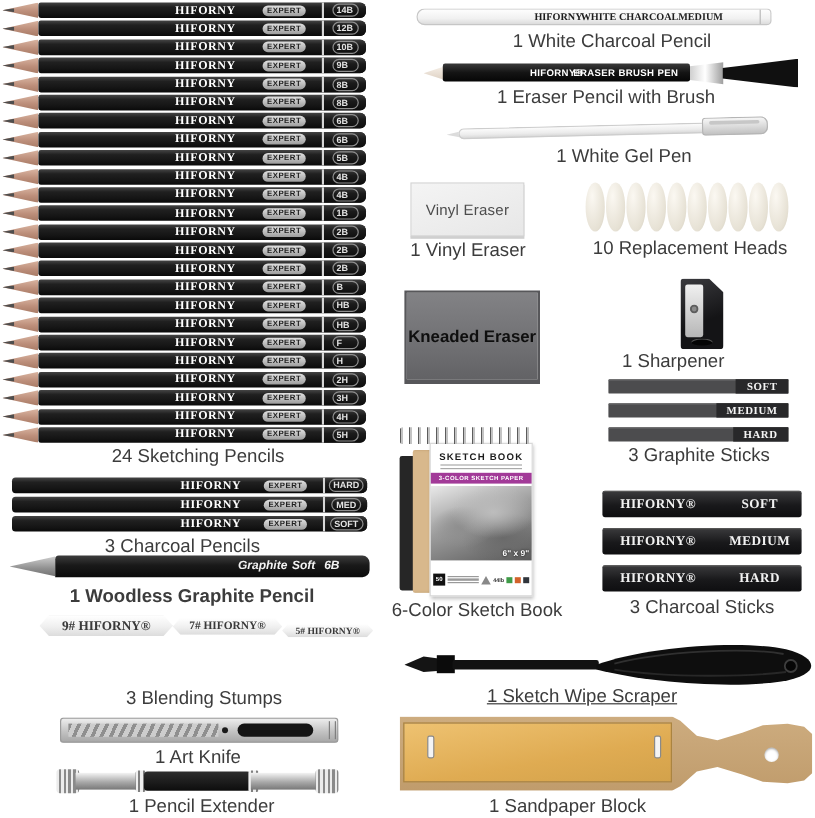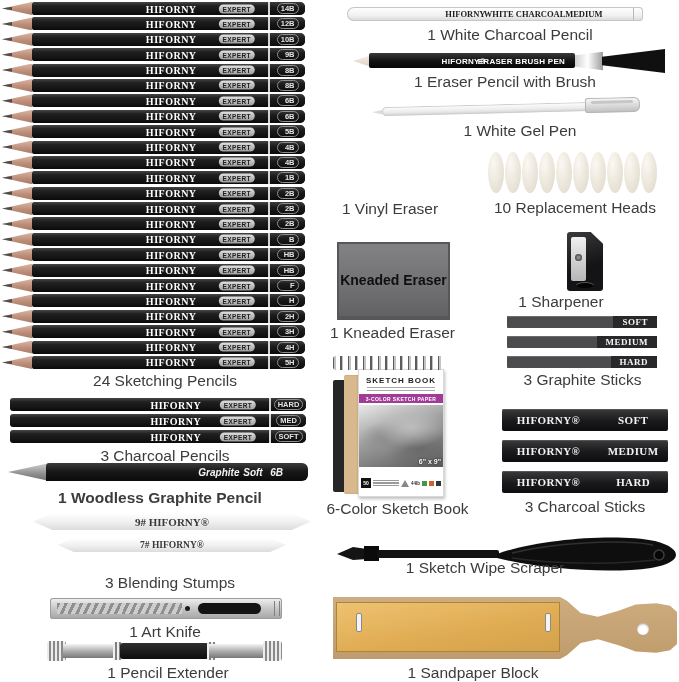--- a/index.html
+++ b/index.html
@@ -20,40 +20,40 @@
   .pbrand{position:absolute;left:51%;top:50%;transform:translate(-50%,-50%);
           font-family:"Liberation Serif",serif;font-weight:bold;font-size:10px;color:#fff;
           letter-spacing:.5px;white-space:nowrap;}
   .pbadge{position:absolute;left:75%;top:50%;transform:translate(-50%,-50%);
           background:linear-gradient(#e0e0e0,#9d9d9d);color:#1f1f1f;font-weight:bold;font-size:6.5px;
           line-height:7px;padding:1px 4px;border-radius:5px;letter-spacing:.4px;white-space:nowrap;}
   .pcap{position:absolute;right:0;top:0;bottom:0;width:35px;border-left:2px solid #d6d6d6;
         border-radius:0 5px 5px 0;display:flex;align-items:center;justify-content:center;
         background:linear-gradient(180deg,#3d3d3d 0,#1b1b1b 40%,#0c0c0c);}
   .pgrade{font-size:7.5px;font-weight:bold;color:#e3e3e3;border:1px solid #8f8f8f;border-radius:7px;
-          padding:0 3px;min-width:14px;height:9px;line-height:9px;text-align:right;white-space:nowrap;}
+          padding:0 3px;min-width:14px;height:9px;line-height:9px;text-align:left;white-space:nowrap;}
 
   
   .cstack{position:absolute;left:10px;top:398px;width:296px;display:flex;flex-direction:column;gap:3px;}
   .crow{height:13px;position:relative;border-radius:3px 5px 5px 3px;
         background:linear-gradient(180deg,#454545 0,#202020 30%,#151515 70%,#0a0a0a);}
   .crow .pbrand{left:56%;}
   .crow .pbadge{left:77%;}
 
   
   .woodless{position:absolute;left:8px;top:463px;width:300px;height:18px;display:flex;}
   .wl-cone{width:38px;flex:none;background:linear-gradient(180deg,#d2d2d2,#8f8f8f 60%,#6f6f6f);
            clip-path:polygon(0 50%,100% 4%,100% 96%);}
   .wl-body{flex:1;position:relative;border-radius:3px 6px 6px 0;
            background:linear-gradient(180deg,#3c3c3c,#191919 45%,#0b0b0b);}
   .wl-text{position:absolute;top:50%;transform:translate(-50%,-50%);color:#f2f2f2;
            font-weight:bold;font-size:10px;white-space:nowrap;font-style:italic;}
 
   
-  .stumps{position:absolute;left:33px;top:513px;width:278px;display:flex;flex-direction:column;align-items:center;}
+  .stumps{position:absolute;left:33px;top:513px;width:278px;display:flex;flex-direction:row;align-items:center;}
   .stump{position:relative;background:linear-gradient(180deg,#ffffff,#efefef 55%,#dcdcdc);
          clip-path:polygon(0 50%,7% 0,93% 0,100% 50%,93% 100%,7% 100%);
          filter:drop-shadow(0 0 1px #b5b5b5);display:flex;align-items:center;justify-content:center;
          font-family:"Liberation Serif",serif;font-weight:bold;color:#3a3a3a;}
   .stump:nth-of-type(1){width:278px;height:17px;font-size:11px;margin-bottom:8px;}
   .stump:nth-of-type(2){width:228px;height:14px;font-size:9.5px;margin-bottom:7px;}
   .stump:nth-of-type(3){width:190px;height:11px;font-size:8px;}
 
   
   .knife{position:absolute;left:50px;top:598px;width:232px;height:21px;border-radius:3px;
@@ -540,36 +540,37 @@
         </div>
       </div>
       <div class="crow">
         <span class="pbrand">HIFORNY</span>
         <span class="pbadge">EXPERT</span>
         <div class="pcap">
           <span class="pgrade">SOFT</span>
         </div>
       </div>
     </div>
-  <div class="caption" style="left:20px;top:447px;width:290px;">3 Charcoal Pencils</div>
+  <div class="caption" style="left:7px;top:447px;width:290px;">3 Charcoal Pencils</div>
 
   <div class="woodless">
     <div class="wl-cone"></div>
     <div class="wl-body">
       <span class="wl-text" style="left:66%;">Graphite</span>
       <span class="wl-text" style="left:79%;">Soft</span>
       <span class="wl-text" style="left:88%;">6B</span>
     </div>
   </div>
   <div class="caption" style="left:15px;top:489px;width:290px;font-weight:bold;">1 Woodless Graphite Pencil</div>
 
   <div class="stumps">
 
   <div class="stump">9# HIFORNY®</div>
       <div class="stump">7# HIFORNY®</div>
+      <div class="stump">5# HIFORNY®</div>
     </div>
   <div class="caption" style="left:25px;top:574px;width:290px;">3 Blending Stumps</div>
 
   <div class="knife">
     <div class="knife-blade"></div>
     <div class="knife-dot"></div>
     <div class="knife-slider"></div>
     <div class="knife-end"></div>
   </div>
   <div class="caption" style="left:20px;top:623px;width:290px;">1 Art Knife</div>
@@ -606,39 +607,39 @@
 
   <div class="gpen">
     <div class="gp-tipline"></div>
     <div class="gp-body"></div>
     <div class="gp-cap">
       <div class="gp-clip"></div>
     </div>
   </div>
   <div class="caption" style="left:370px;top:122px;width:300px;">1 White Gel Pen</div>
 
+  <div class="vinyl">Vinyl Eraser</div>
   <div class="caption" style="left:325px;top:200px;width:130px;">1 Vinyl Eraser</div>
 
   <div class="heads">
 
   <div class="head"></div>
       <div class="head"></div>
       <div class="head"></div>
       <div class="head"></div>
       <div class="head"></div>
       <div class="head"></div>
       <div class="head"></div>
       <div class="head"></div>
       <div class="head"></div>
       <div class="head"></div>
     </div>
   <div class="caption" style="left:480px;top:199px;width:190px;">10 Replacement Heads</div>
 
   <div class="kneaded">Kneaded Eraser</div>
-  <div class="caption" style="left:325px;top:324px;width:135px;">1 Kneaded Eraser</div>
 
   <div class="sharp">
     <div class="sharp-plate"></div>
     <div class="sharp-screw"></div>
     <div class="sharp-slot"></div>
   </div>
   <div class="caption" style="left:496px;top:293px;width:130px;">1 Sharpener</div>
 
   <div class="gsticks">
 
@@ -704,21 +705,21 @@
     <svg width="340" height="44" viewBox="0 0 340 44">
       <polygon points="0,23 16,16 30,18 30,28 16,29" fill="#141414"></polygon>
       <rect x="27" y="15" width="15" height="15" fill="#0b0b0b"></rect>
       <rect x="40" y="19" width="122" height="8" rx="2" fill="#121212"></rect>
       <path d="M160 23 C 200 8, 280 2, 318 10 C 333 14, 339 19, 339 24 C 339 29, 331 34, 314 37 C 272 43, 203 38, 160 27 Z" fill="#0e0e0e"></path>
       <path d="M175 22 C 215 12, 282 8, 316 14" stroke="#303030" stroke-width="1.5" fill="none"></path>
       <path d="M175 27 C 222 34, 286 33, 318 29" stroke="#282828" stroke-width="1.5" fill="none"></path>
       <circle cx="322" cy="24" r="5" fill="#060606" stroke="#3d3d3d" stroke-width="1.5"></circle>
     </svg>
   </div>
-  <div class="caption" style="left:340px;top:559px;width:290px;">1 Sketch Wipe Scraper</div>
+  <div class="caption" style="left:340px;top:572px;width:290px;text-decoration:underline;">1 Sketch Wipe Scraper</div>
 
   <div class="sand">
     <div class="sand-kraft"></div>
     <div class="sand-paper"></div>
     <div class="staple s1"></div>
     <div class="staple s2"></div>
     <div class="sand-hole"></div>
   </div>
   <div class="caption" style="left:333px;top:664px;width:280px;">1 Sandpaper Block</div>
 

